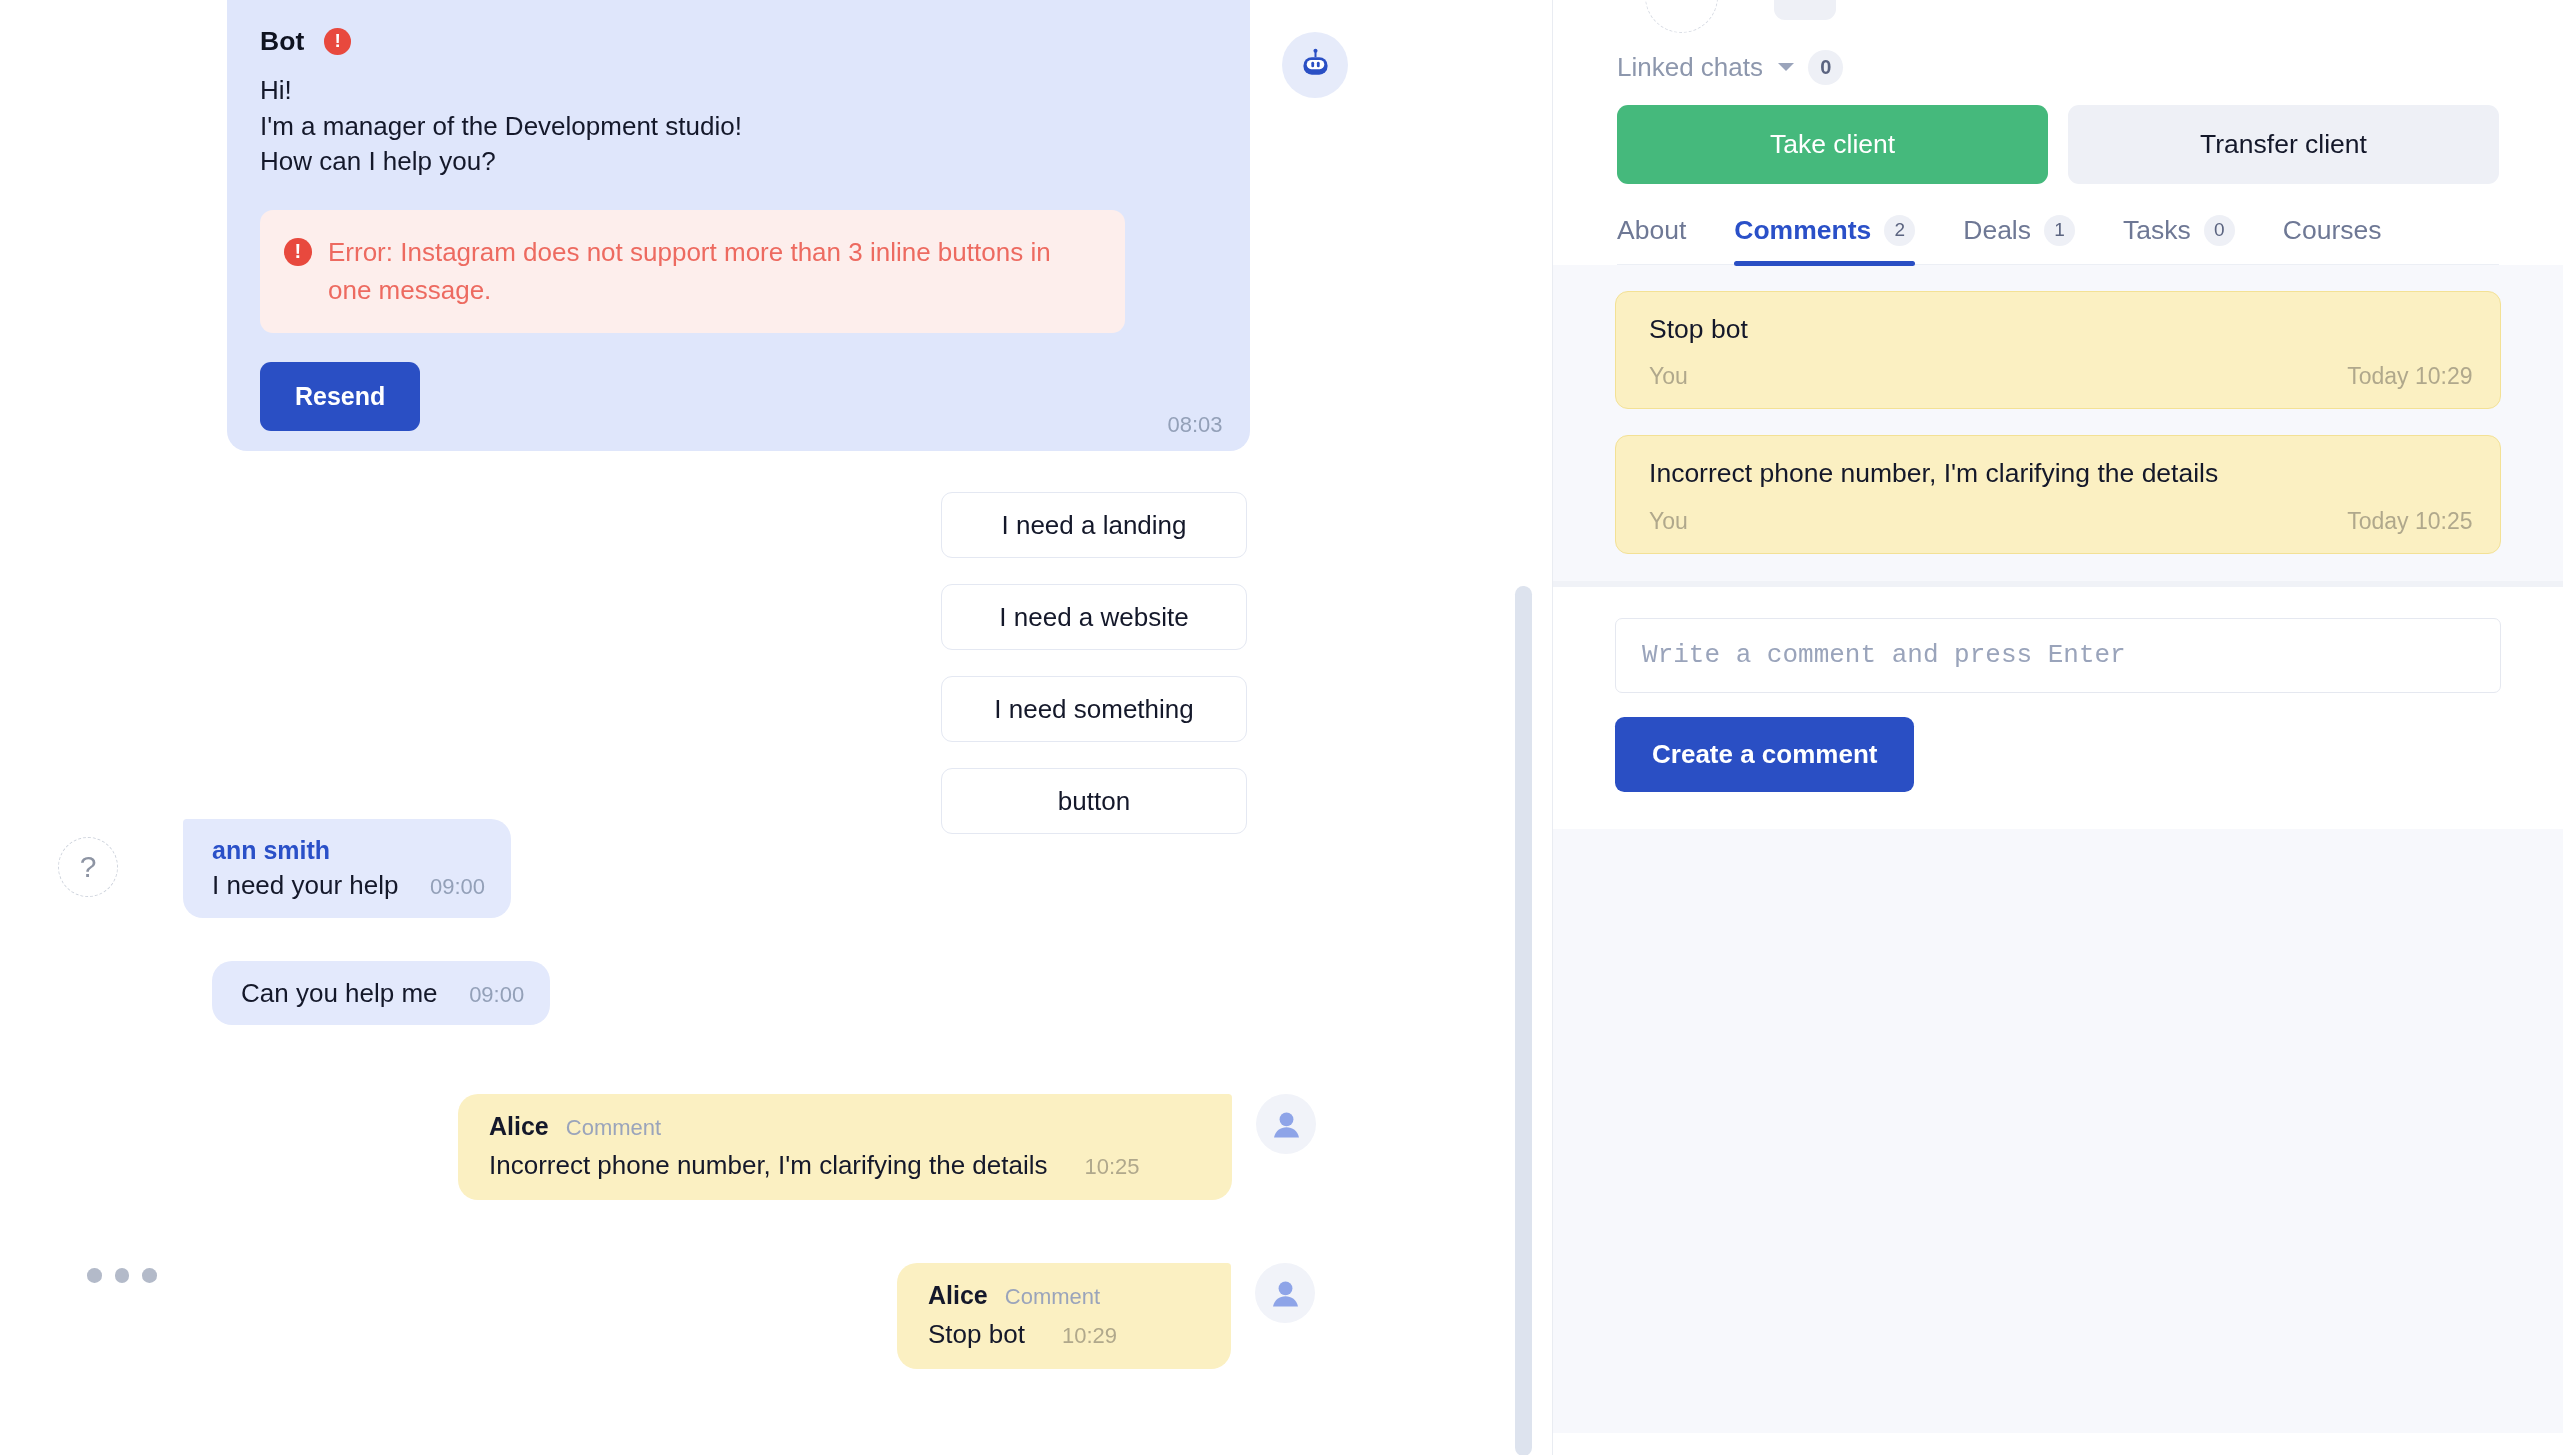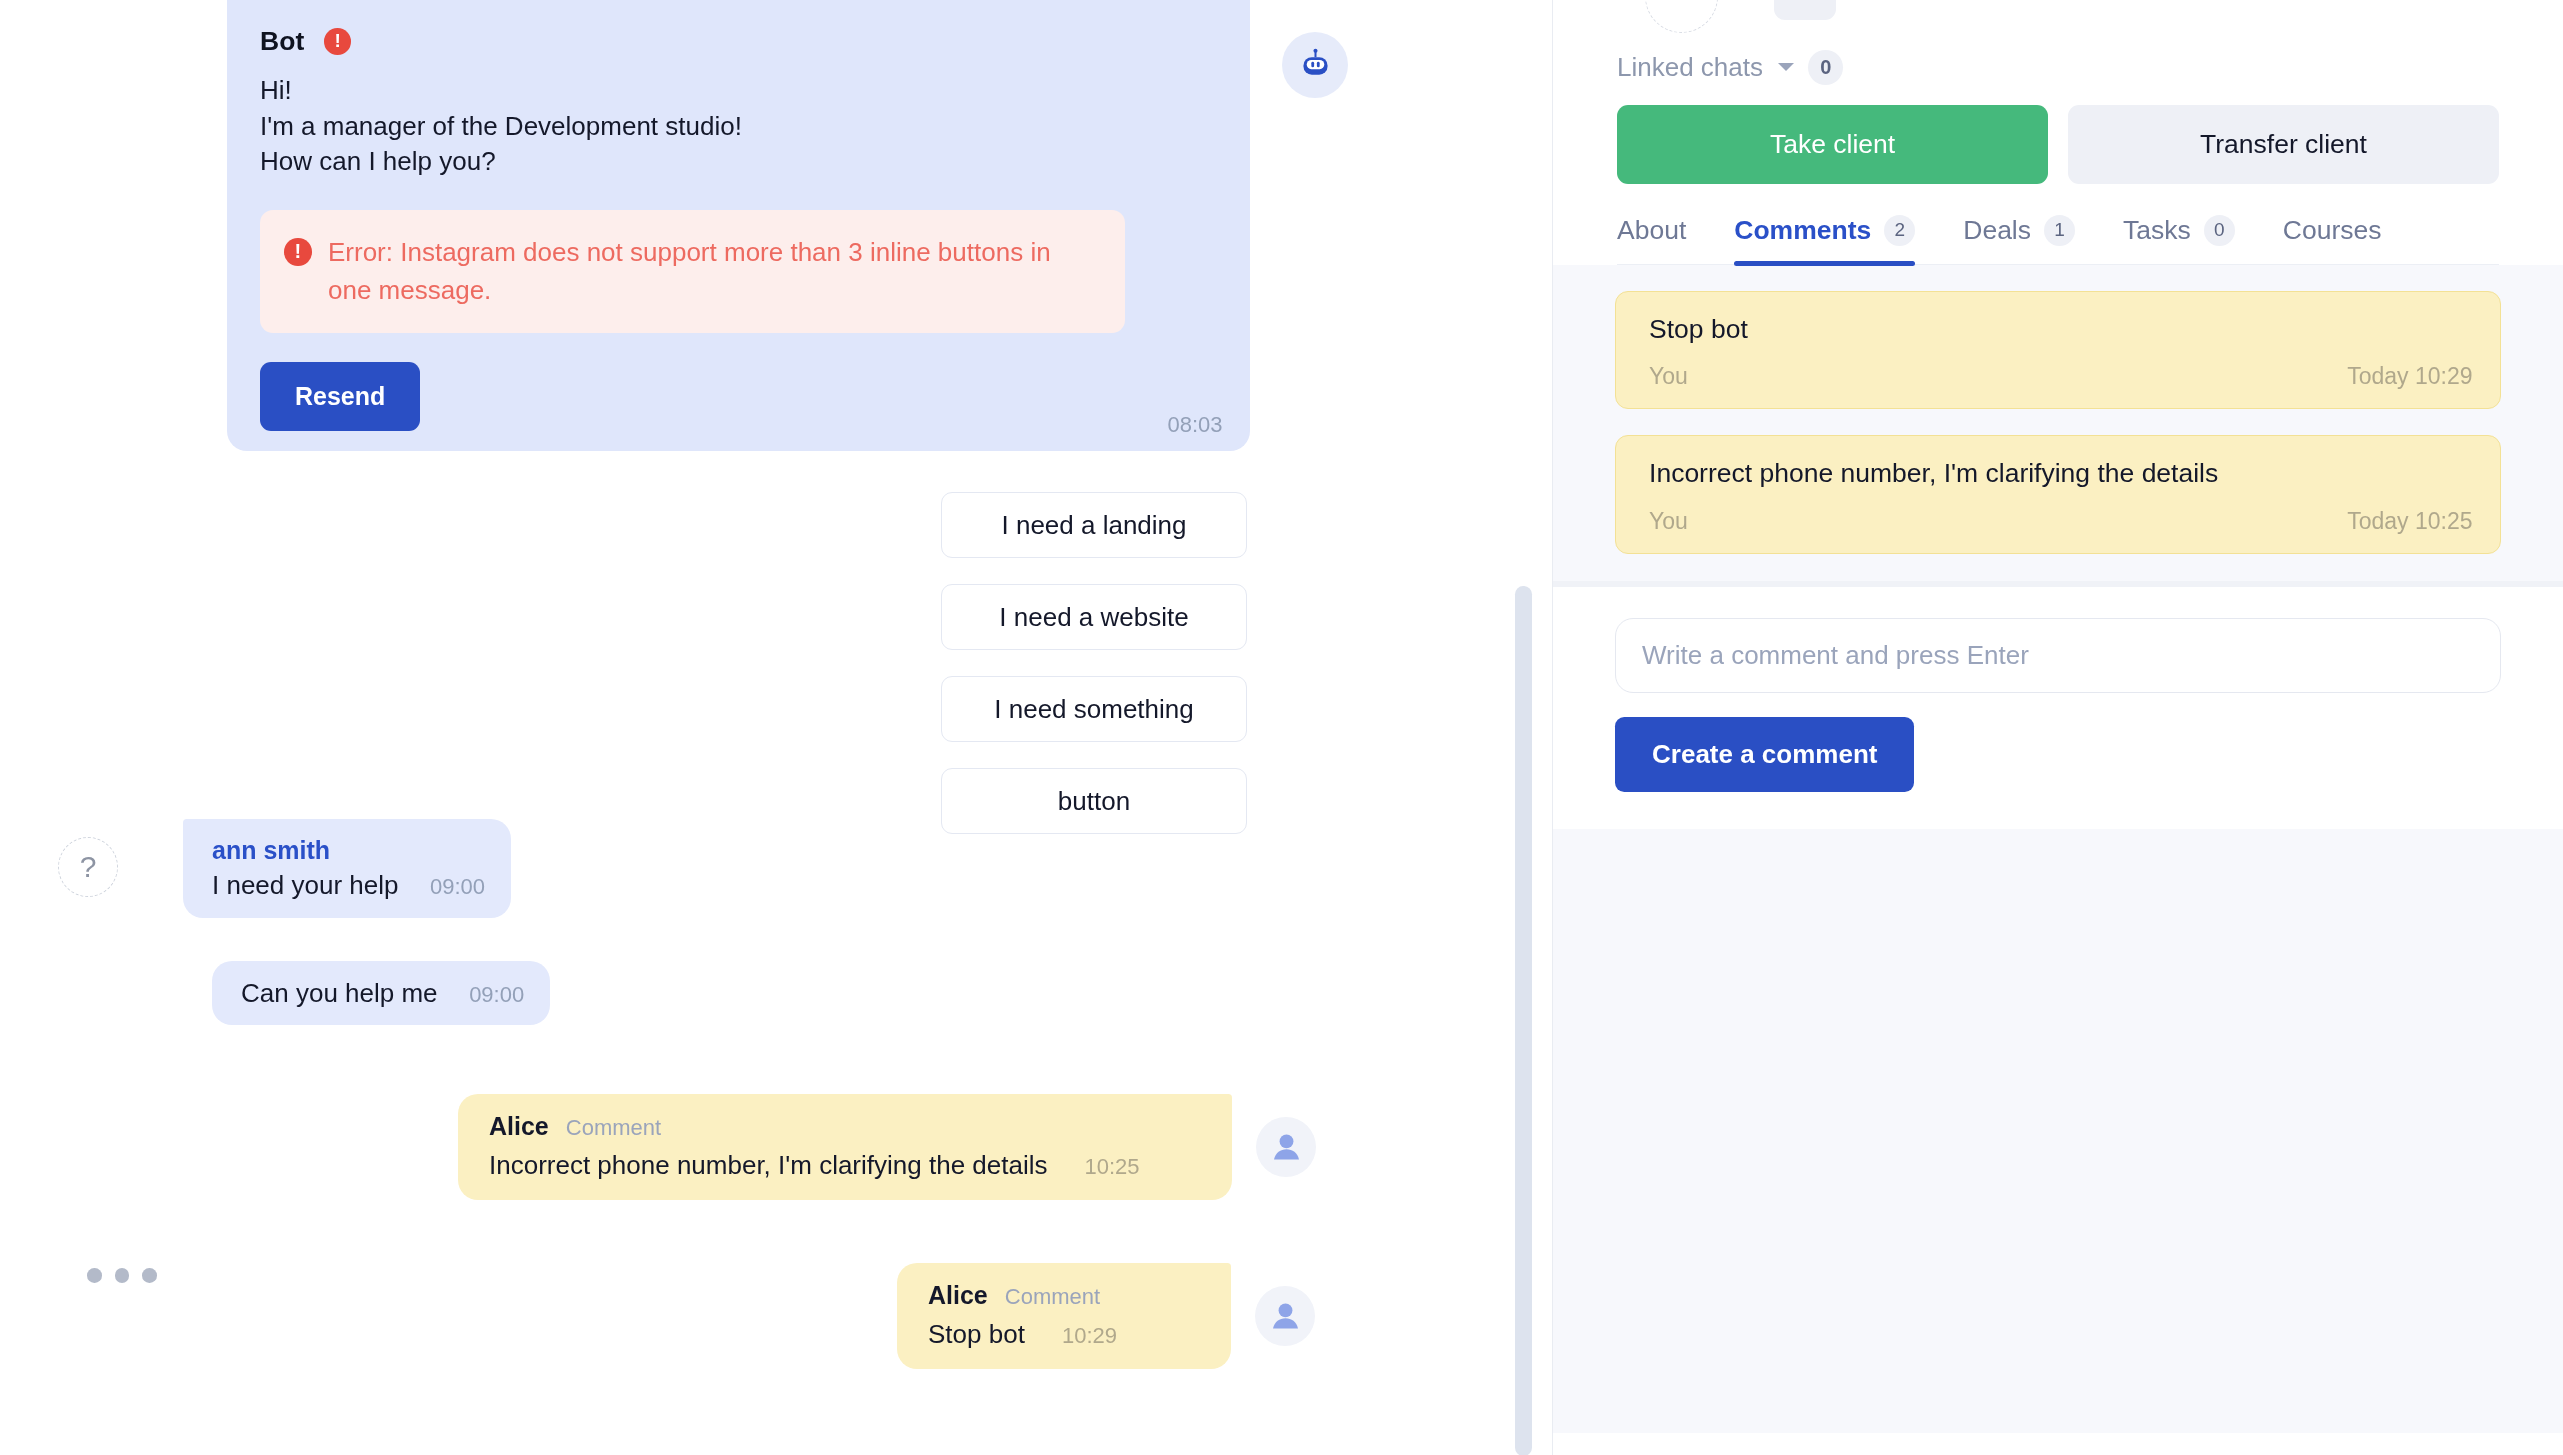--- a/index.html
+++ b/index.html
@@ -111,21 +111,21 @@
     position: relative;
   }
   .cl-bubble.second { border-radius: 20px; margin-top: 20px; margin-left: 29px; }
   .cl-name { font-size: 25px; font-weight: bold; color: #2a50c8; margin-bottom: 5.5px; }
   .cl-text { font-size: 26px; color: #14182a; display: inline-block; }
   .cl-time { font-size: 22px; color: #93a0b8; margin-left: 27.5px; vertical-align: baseline; }
   .cl-pos1 { position: absolute; left: 183px; top: 0; }
   .cl-pos2 { position: absolute; left: 183px; top: 122px; }
 
   
-  .cm-row { position: absolute; display: flex; align-items: center; gap: 24px; }
+  .cm-row { position: absolute; display: flex; align-items: flex-start; gap: 24px; }
   .cm-bubble {
     background: #fbf0c2;
     padding: 18.3px 27.5px 18.3px 31px;
   }
   .cm-bubble.a { border-radius: 20px 3.7px 20px 20px; }
   .cm-head { margin-bottom: 9.2px; }
   .cm-name { font-size: 25px; font-weight: bold; color: #14182a; }
   .cm-tag { font-size: 22px; color: #9aa4bb; margin-left: 13px; }
   .cm-text { font-size: 26px; color: #14182a; display: inline-block; }
   .cm-time { font-size: 22px; color: #b0a88c; margin-left: 33px; }
@@ -200,23 +200,23 @@
     padding: 22px 27.5px 18.3px 33px; margin-bottom: 26px;
   }
   .cmt-text { font-size: 26.5px; color: #14182a; margin-bottom: 18.3px; }
   .cmt-meta { display: flex; justify-content: space-between; font-size: 23px; color: #b0a88c; }
 
   .divider-strip { height: 5.5px; background: #f0f2f7; }
 
   .compose { background: #ffffff; padding: 31px 62px 37px 62px; }
   .cmt-input {
     width: 100%; height: 75px;
-    border: 1.8px solid #e5e8f0; border-radius: 18px;
+    border: 1.8px solid #e5e8f0; border-radius: 7px;
     padding: 0 26px; font-size: 26px; color: #14182a;
-    font-family: Liberation Sans, sans-serif;
+    font-family: Liberation Mono, monospace;
     outline: none;
   }
   .cmt-input::placeholder { color: #9aa4bb; }
   .btn-create {
     margin-top: 24px; background: #2a4fc4; color: #fff;
     font-size: 26px; font-weight: bold; border: none; border-radius: 9.2px;
     padding: 22px 37px; cursor: pointer; font-family: Liberation Sans, sans-serif;
   }
   .side-filler { background: #f7f8fc; height: 604px; }
 

